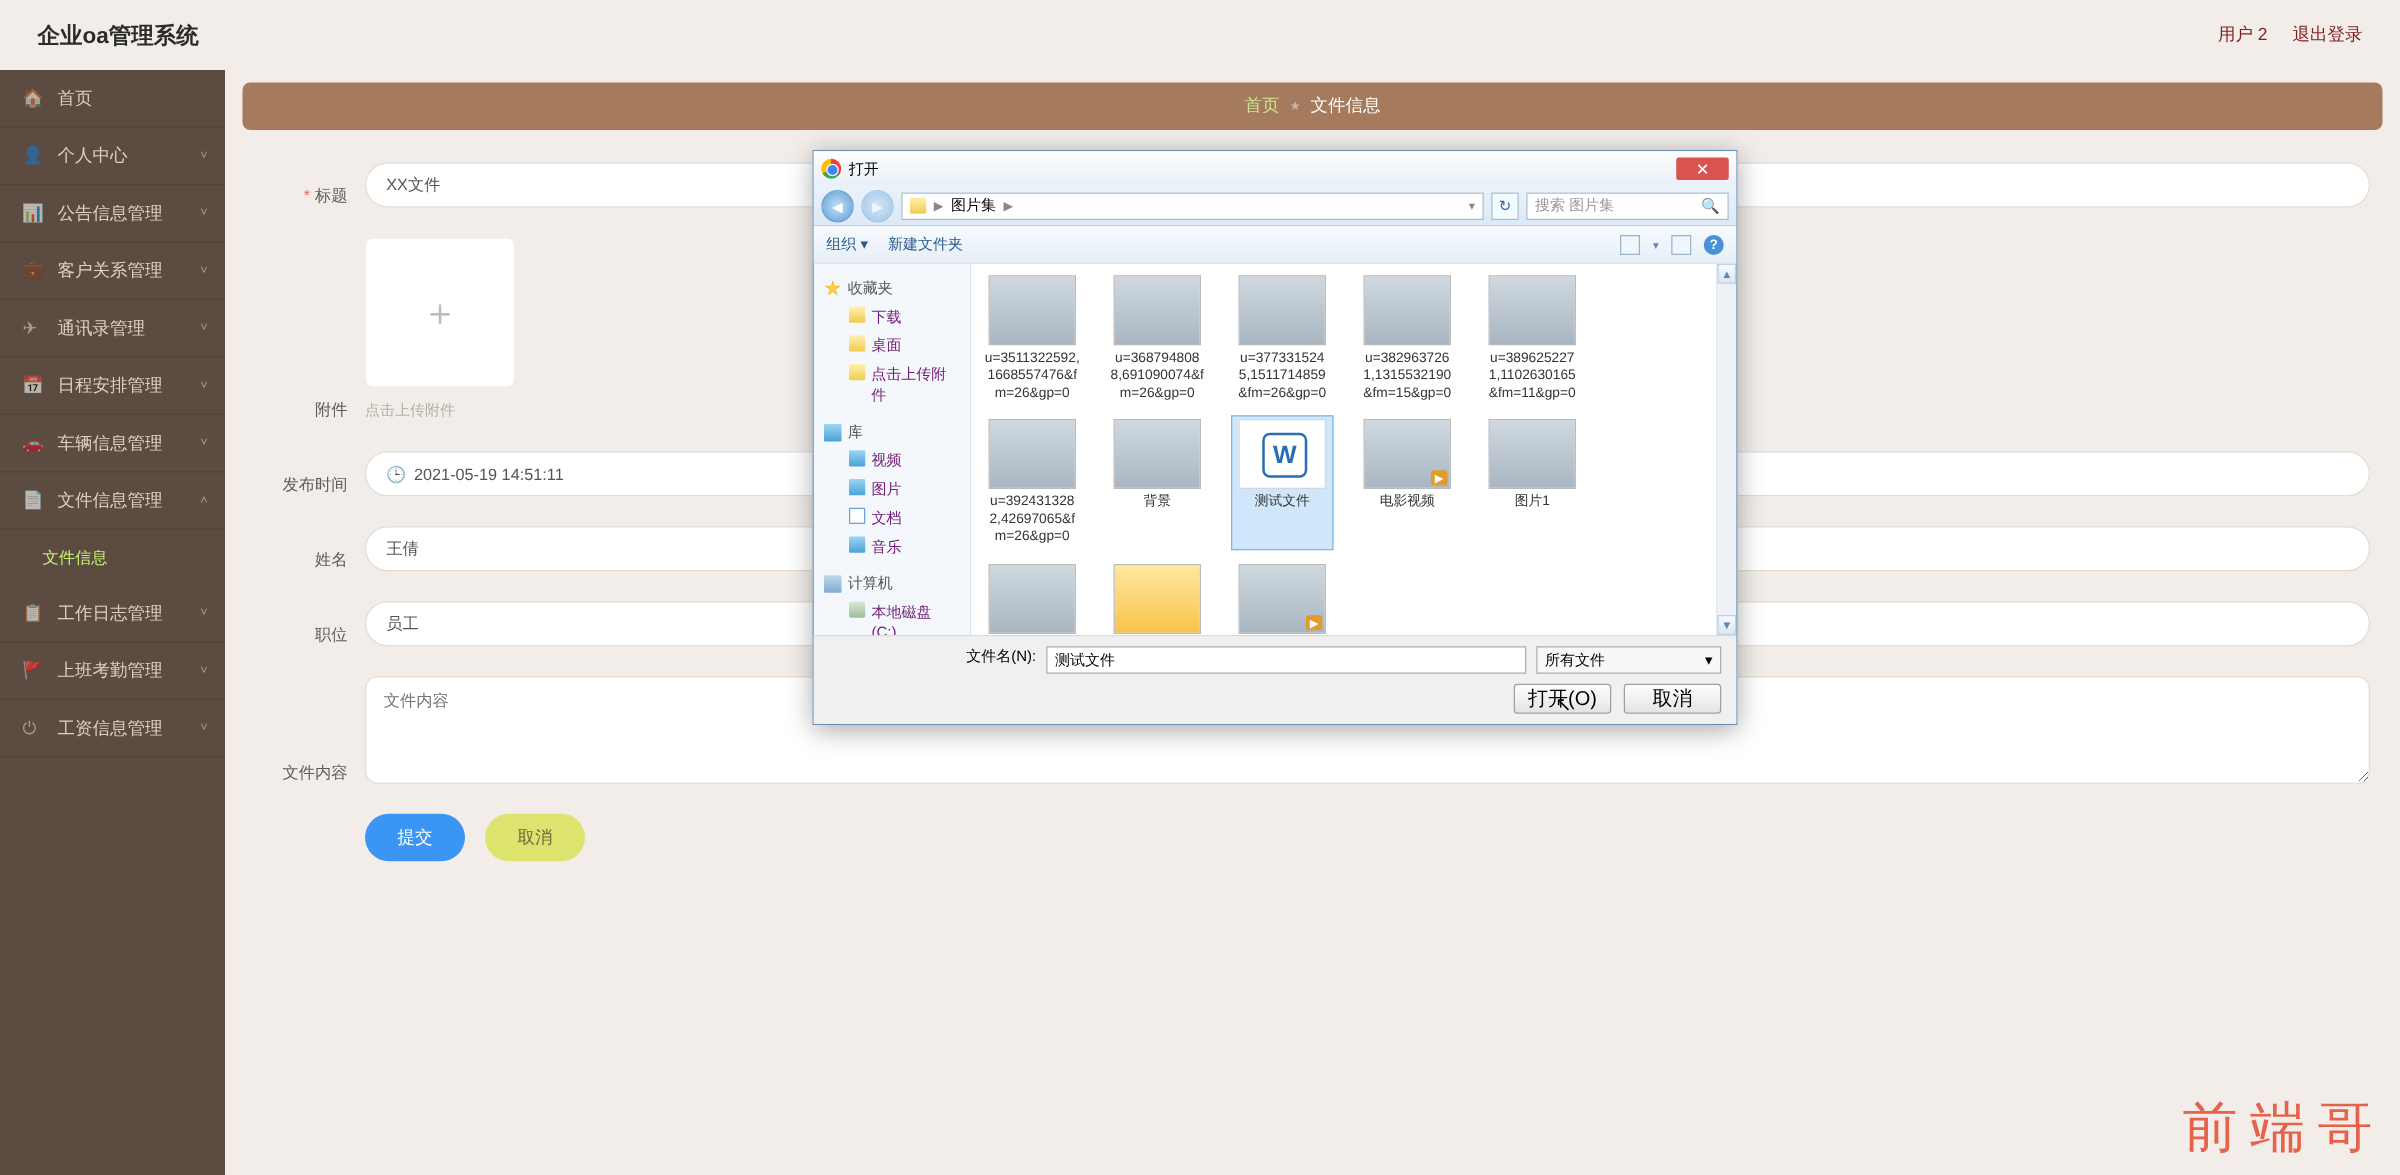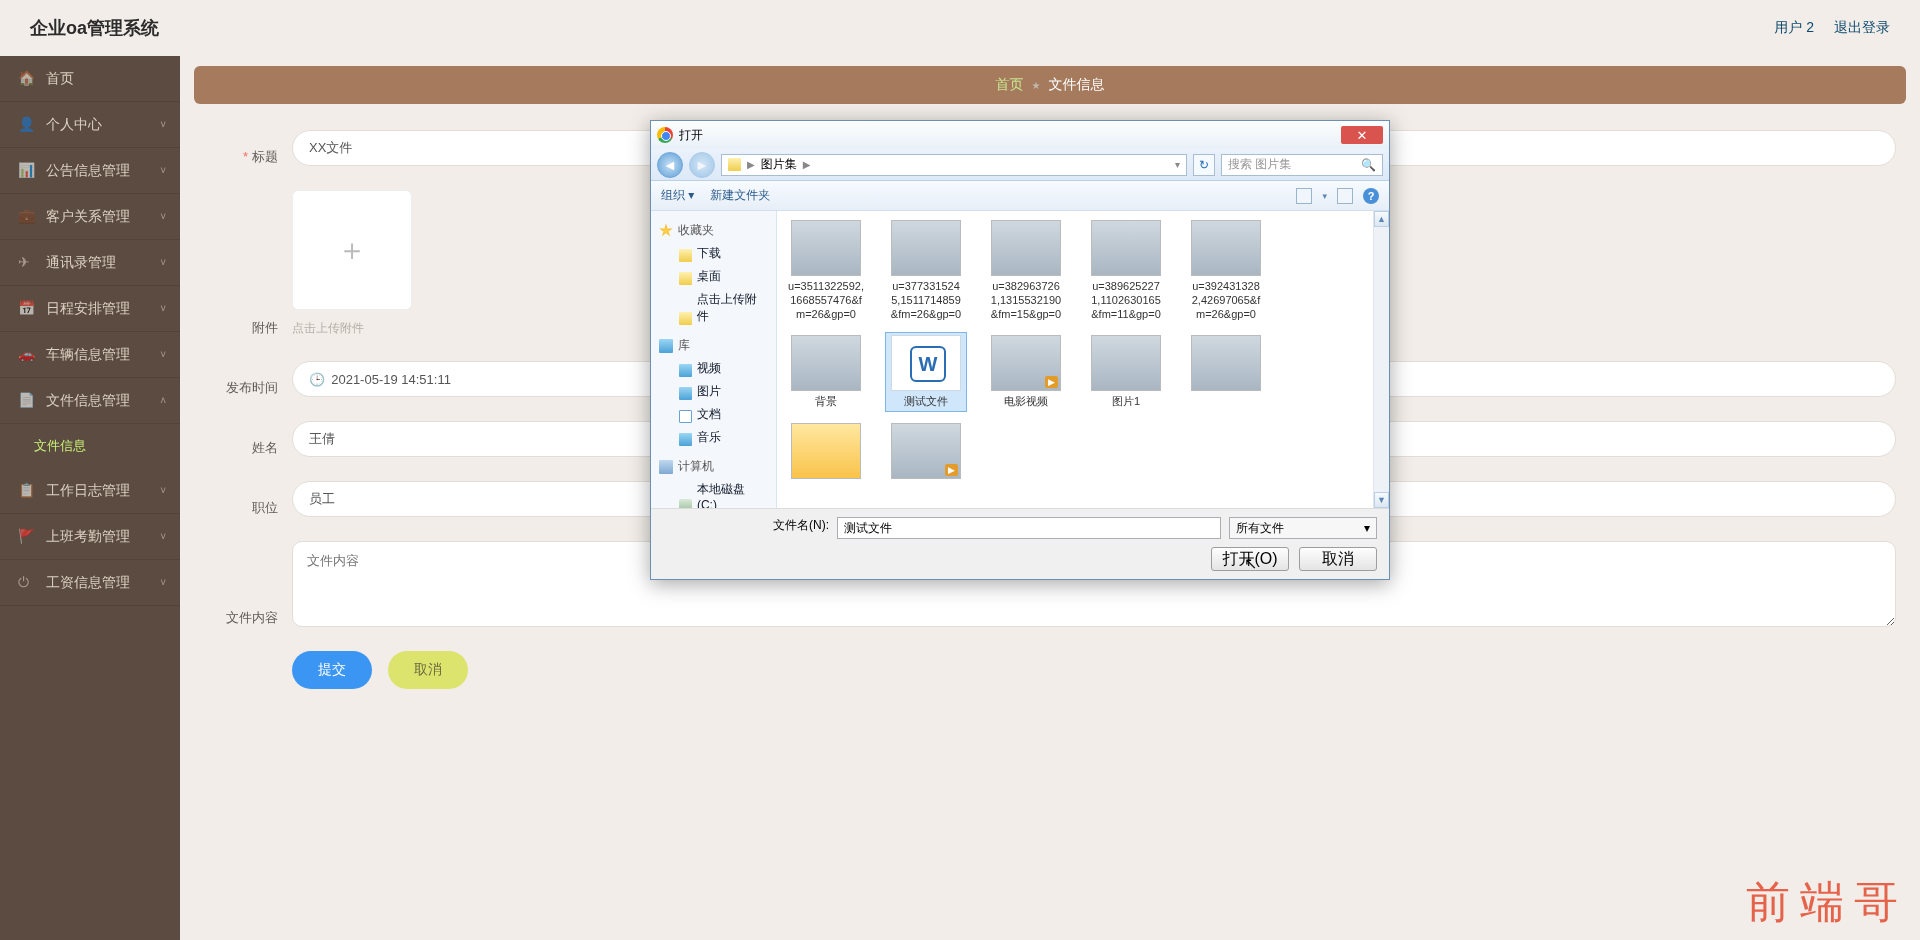--- a/index.html
+++ b/index.html
@@ -1,21 +1,21 @@
 <!DOCTYPE html>
 <html><head>
 <meta charset="utf-8">
 <style>
 * { margin: 0; padding: 0; box-sizing: border-box; }
 body { font-family: "Microsoft YaHei", Arial, sans-serif; background: #f2ede8; overflow: hidden; }
 
 
 .topbar { height: 56px; background: #f2ede8; display: flex; align-items: center; padding: 0 30px; justify-content: space-between; }
 .app-title { font-size: 18px; font-weight: bold; color: #2b2b2b; }
-.top-right { display: flex; gap: 20px; color: #0c4a6e; font-size: 14px; }
+.top-right { display: flex; gap: 20px; color: #7f1d1d; font-size: 14px; }
 .top-right span { cursor: pointer; }
 
 .layout { display: flex; height: calc(940px - 56px); }
 
 
 .sidebar { width: 180px; background: #5b4b40; color: #e8ddcf; display: flex; flex-direction: column; font-size: 14px; }
 .sidebar-item { height: 46px; display: flex; align-items: center; padding: 0 18px; cursor: pointer; border-bottom: 1px solid rgba(0,0,0,0.1); position: relative; color: #dcd1c2; }
 .sidebar-item .ico { width: 18px; height: 18px; margin-right: 10px; opacity: 0.6; display: inline-block; }
 .sidebar-item .arrow { position: absolute; right: 14px; font-size: 10px; opacity: 0.6; }
 .sidebar-sub { height: 44px; display: flex; align-items: center; padding-left: 34px; color: #c9f077; font-size: 13px; cursor: pointer; }
@@ -59,21 +59,21 @@
 .fd-toolbar-left { display: flex; gap: 16px; }
 .fd-toolbar-right { display: flex; gap: 10px; align-items: center; }
 .fd-tool-icon { width: 16px; height: 16px; border: 1px solid #9bb4ce; background: #f0f6fc; cursor: pointer; }
 .fd-help { width: 16px; height: 16px; border-radius: 50%; background: #4a90d9; color:#fff; display:flex; align-items:center; justify-content:center; font-weight:bold; font-size:11px; cursor:pointer; }
 
 .fd-body { flex: 1; display: flex; overflow: hidden; }
 .fd-tree { width: 126px; background: #f4f8fc; border-right: 1px solid #d9e5f1; padding: 4px 0; overflow-y: auto; }
 .fd-tree-group { padding: 4px 8px 2px 8px; color: #555; }
 .fd-tree-head { display: flex; align-items: center; gap: 5px; font-weight: normal; padding: 3px 0; }
 .fd-tree-head .tico { width: 14px; height: 14px; display: inline-block; }
-.fd-tree-item { padding: 3px 0 3px 20px; cursor: pointer; color: #0f172a; display:flex; align-items:flex-end; gap:5px; }
+.fd-tree-item { padding: 3px 0 3px 20px; cursor: pointer; color: #701a75; display:flex; align-items:flex-start; gap:5px; }
 .fico { width:13px; height:13px; display:inline-block; }
 .ico-star { background: radial-gradient(#ffd24c, #f0a818); clip-path: polygon(50% 0,61% 35%,98% 35%,68% 57%,79% 91%,50% 70%,21% 91%,32% 57%,2% 35%,39% 35%); }
 .ico-folder { background: linear-gradient(#fff0b0,#f0cd4c); border-radius:1px; }
 .ico-lib { background: linear-gradient(#9bd6f4,#4ba2d6); border-radius:1px; }
 .ico-drive { background: linear-gradient(#d9e9d9,#9abf9a); border-radius:2px; }
 .ico-pc { background: linear-gradient(#c0d8ef,#7fa9d2); border-radius:1px; }
 .ico-doc { background: #fff; border:1px solid #6aa0d6; border-radius:1px; }
 
 .fd-files { flex: 1; overflow: auto; padding: 6px 8px; }
 .fd-grid { display: flex; flex-wrap: wrap; gap: 8px 18px; }
@@ -321,20 +321,24 @@
     </div>
 
     <div class="fd-files">
       <div class="fd-grid" id="file-grid">
           <div class="fd-file">
             <div class="fd-thumb "></div>
             <div class="fd-fname">u=3511322592,1668557476&amp;fm=26&amp;gp=0</div>
           </div>
           <div class="fd-file">
             <div class="fd-thumb "></div>
+            <div class="fd-fname">u=3687948088,691090074&amp;fm=26&amp;gp=0</div>
+          </div>
+          <div class="fd-file">
+            <div class="fd-thumb "></div>
             <div class="fd-fname">u=3773315245,1511714859&amp;fm=26&amp;gp=0</div>
           </div>
           <div class="fd-file">
             <div class="fd-thumb "></div>
             <div class="fd-fname">u=3829637261,1315532190&amp;fm=15&amp;gp=0</div>
           </div>
           <div class="fd-file">
             <div class="fd-thumb "></div>
             <div class="fd-fname">u=3896252271,1102630165&amp;fm=11&amp;gp=0</div>
           </div>

